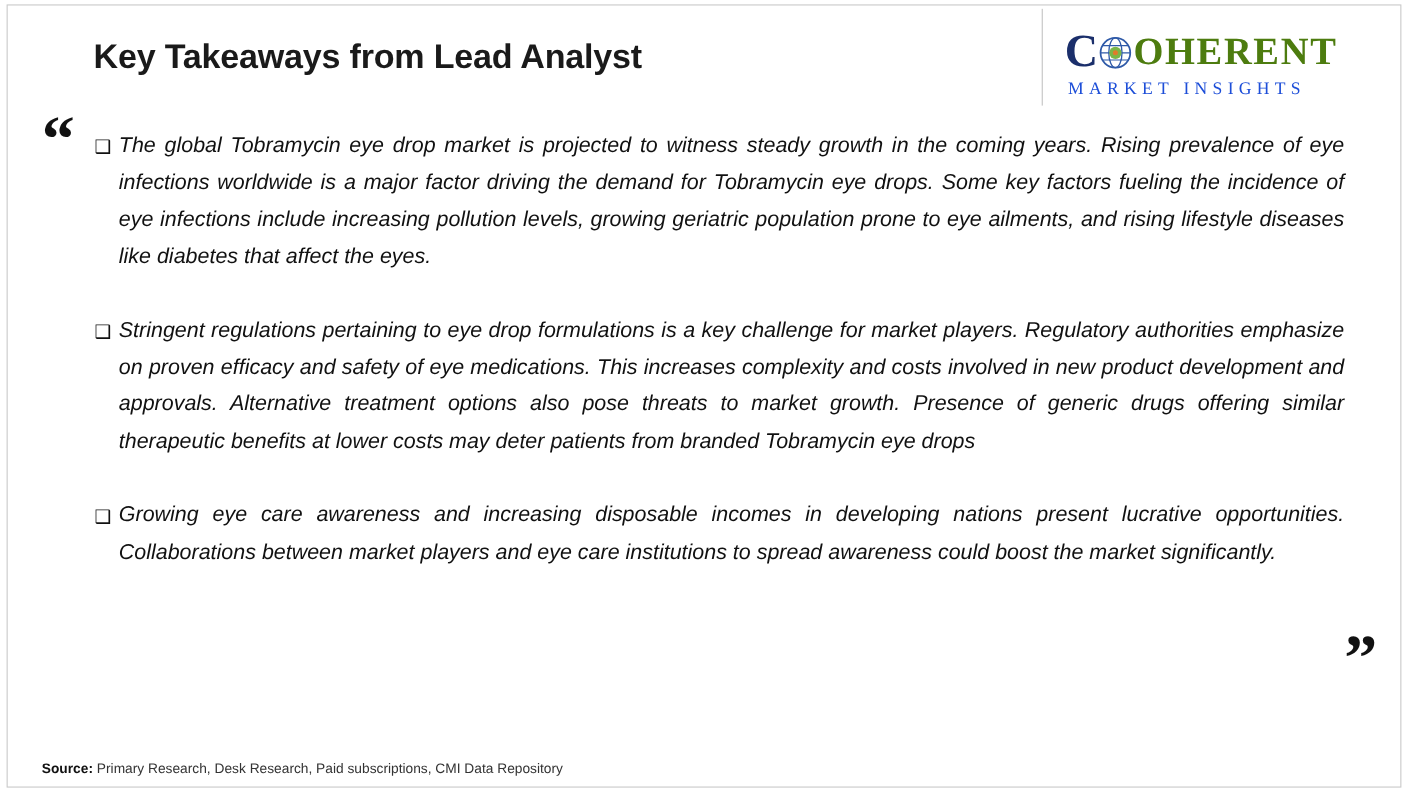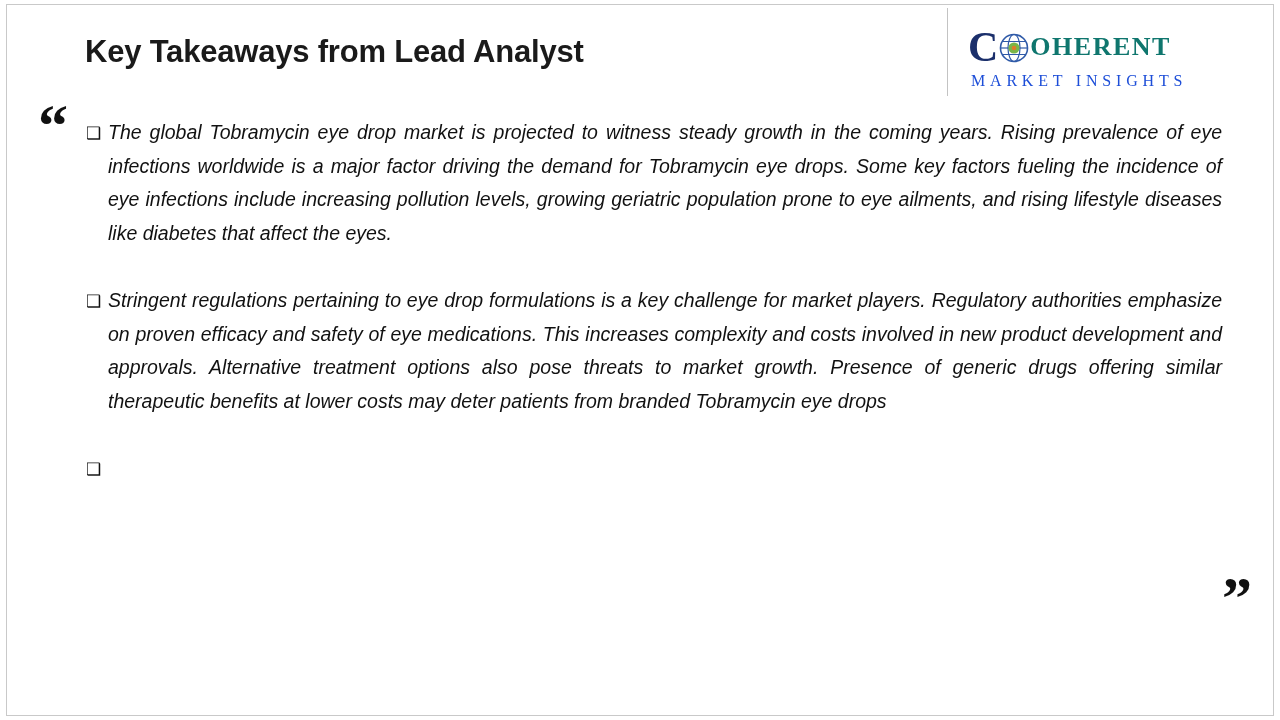--- a/index.html
+++ b/index.html
@@ -73,23 +73,23 @@
   }
   .logo-globe {
     width: 30px;
     height: 30px;
     margin: 0 1px 0 1px;
     position: relative;
     top: 1px;
   }
   .logo-rest {
     font-family: "Liberation Serif", serif;
-    font-size: 26px;
-    font-weight: bold;
-    color: #0f766e;
+    font-size: 35px;
+    font-weight: bold;
+    color: #4d7c0f;
     letter-spacing: 1.5px;
     line-height: 40px;
   }
   .logo-sub {
     font-family: "Liberation Serif", serif;
     font-size: 16px;
     color: #1d4ed8;
     letter-spacing: 4.8px;
     margin-top: 4px;
     padding-left: 3px;
@@ -195,16 +195,20 @@
     <div class="bullet b1">
       <span class="marker">❑</span>
       <span>The global Tobramycin eye drop market is projected to witness steady growth in the coming years. Rising prevalence of eye infections worldwide is a major factor driving the demand for Tobramycin eye drops. Some key factors fueling the incidence of eye infections include increasing pollution levels, growing geriatric population prone to eye ailments, and rising lifestyle diseases like diabetes that affect the eyes.</span>
     </div>
     <div class="bullet b2">
       <span class="marker">❑</span>
       <span>Stringent regulations pertaining to eye drop formulations is a key challenge for market players. Regulatory authorities emphasize on proven efficacy and safety of eye medications. This increases complexity and costs involved in new product development and approvals. Alternative treatment options also pose threats to market growth. Presence of generic drugs offering similar therapeutic benefits at lower costs may deter patients from branded Tobramycin eye drops</span>
     </div>
     <div class="bullet b3">
       <span class="marker">❑</span>
+      <span>Growing eye care awareness and increasing disposable incomes in developing nations present lucrative opportunities. Collaborations between market players and eye care institutions to spread awareness could boost the market significantly.</span>
     </div>
   </div>
 
+  <div class="source">
+    <b>Source:</b><span> Primary Research, Desk Research, Paid subscriptions, CMI Data Repository</span>
+  </div>
 </div>
 
 </body></html>

